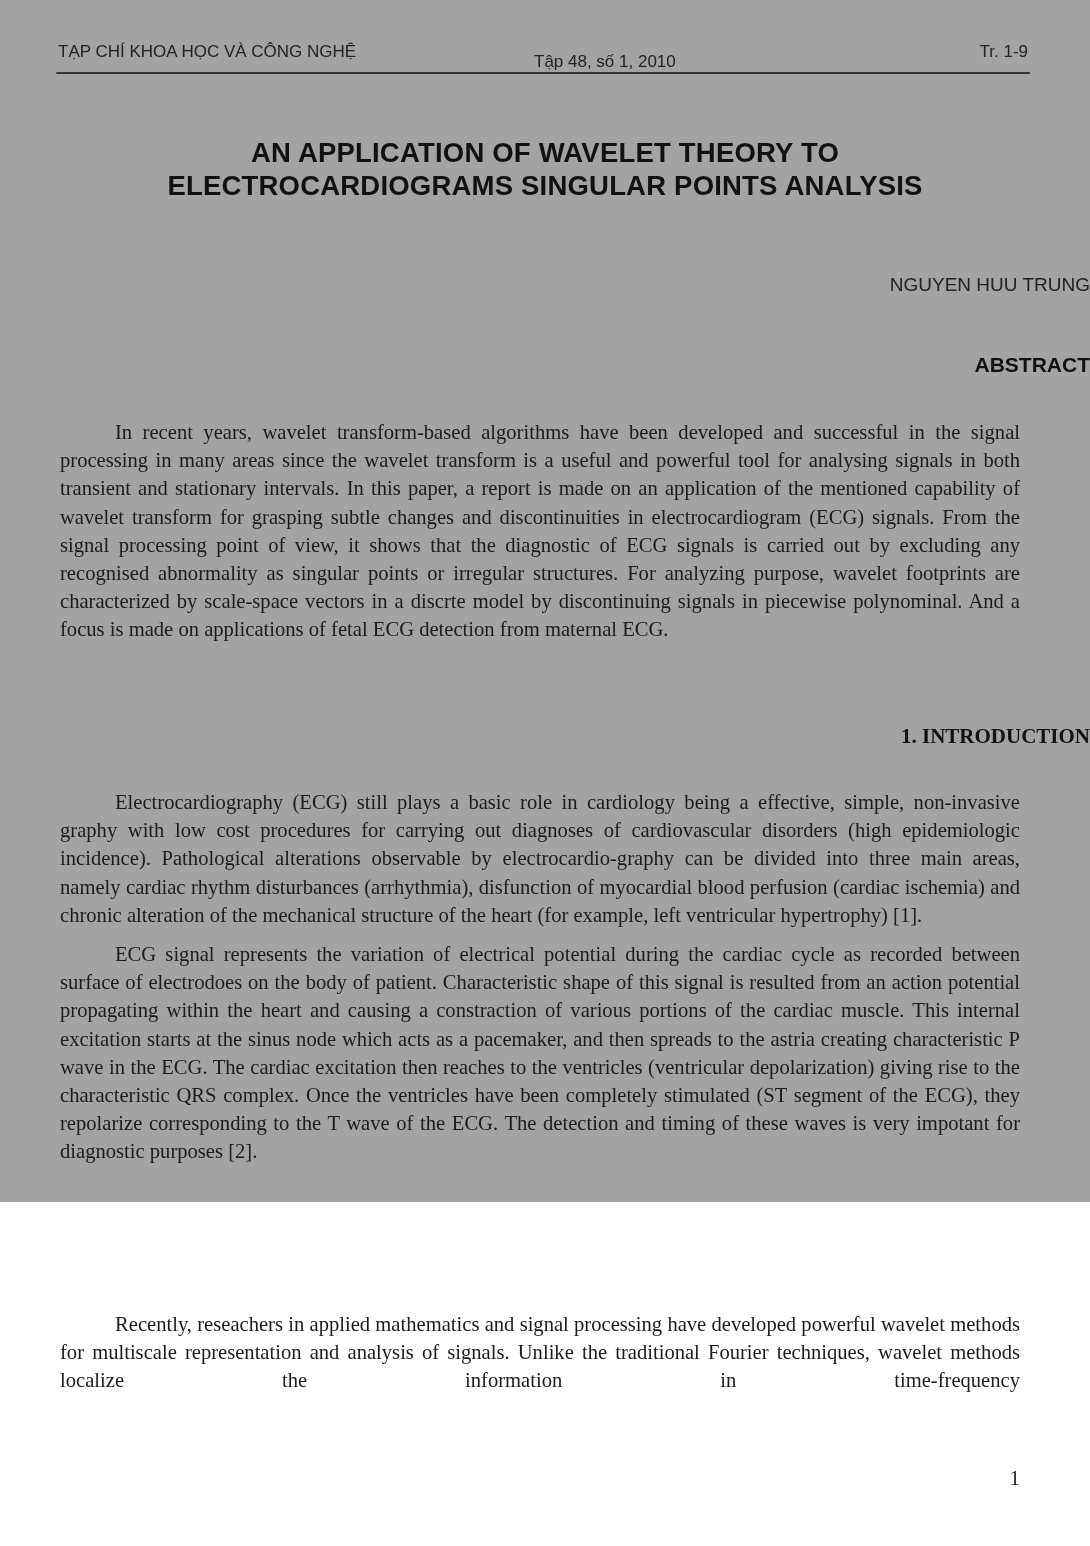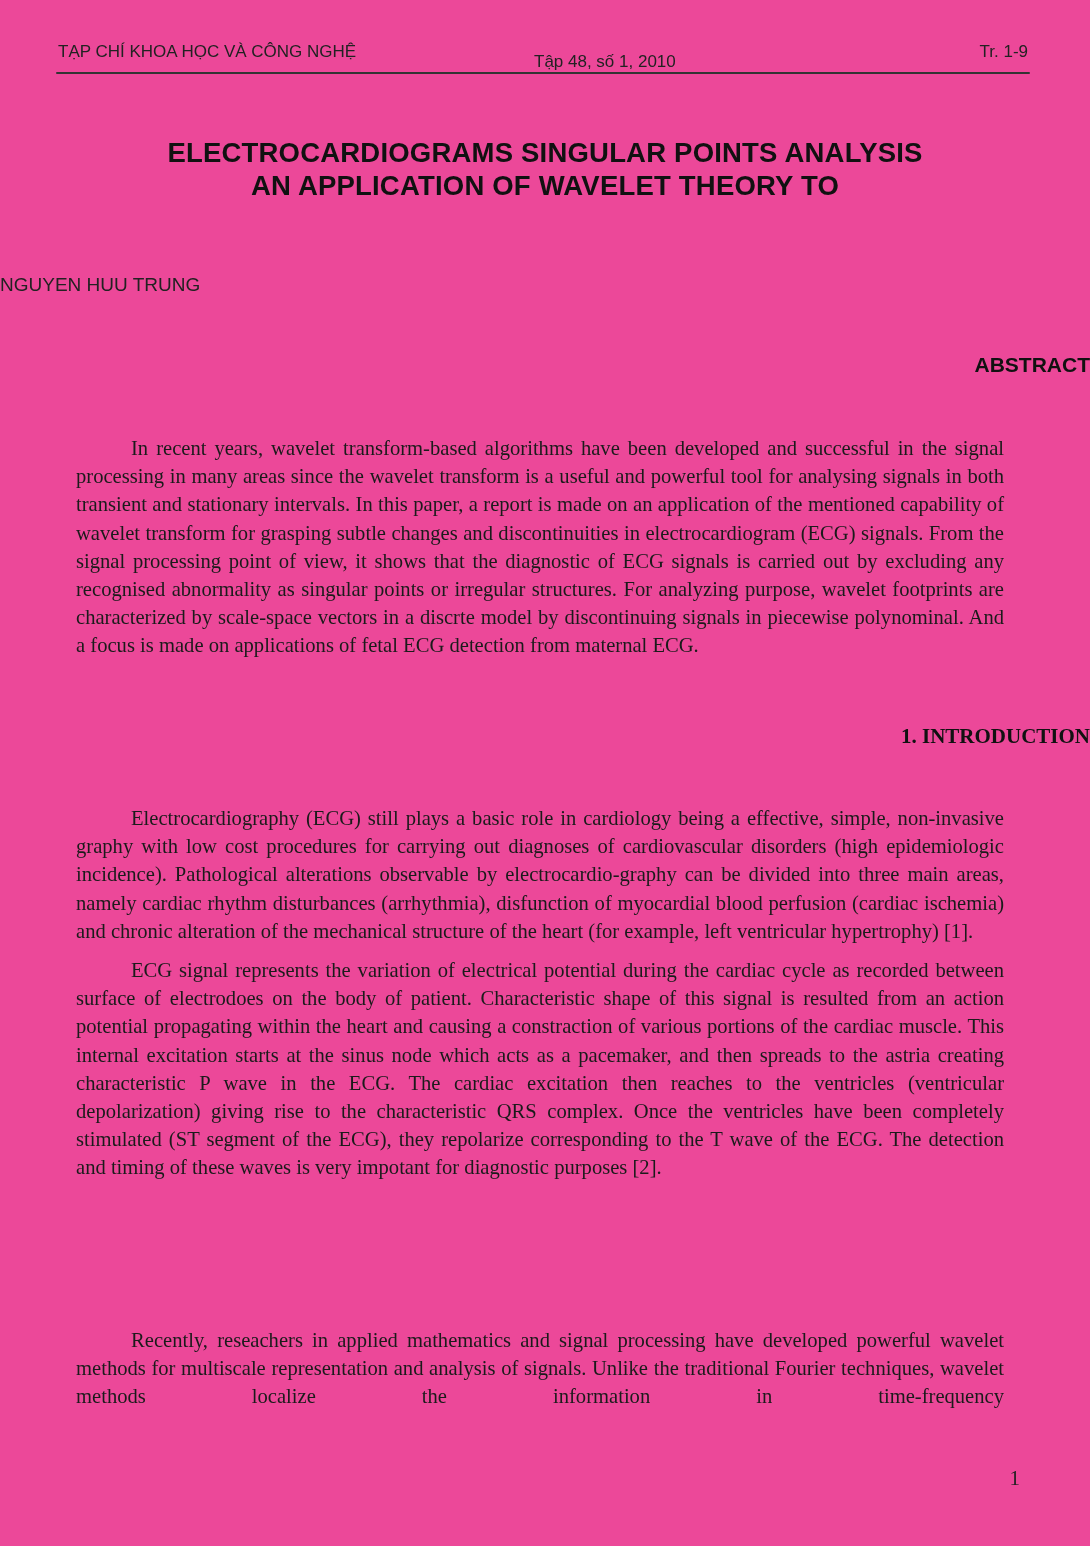--- a/index.html
+++ b/index.html
@@ -1,51 +1,51 @@
 <!DOCTYPE html>
 <html><head>
   <meta charset="utf-8">
   <style>
     html, body { margin: 0; padding: 0; background: #ffffff; }
     body { width: 1090px; height: 1546px; position: relative; overflow: hidden; color: #1a1a1a; }
-    .page { position: absolute; left: 0; top: 0; width: 1090px; height: 1546px; background: #ec4899; }
+    .page { position: absolute; left: 0; top: 0; width: 1090px; height: 1202px; background: #a3a3a3; }
     .header { position: absolute; left: 58px; right: 62px; top: 42px; height: 24px;
       font-family: "Liberation Sans", sans-serif; font-size: 17px; color: #222; }
     .header .journal { position: absolute; left: 0; top: 0; }
     .header .issue { position: absolute; left: 452px; top: 10px; margin-left: 24px; }
     .header .pages { position: absolute; right: 0; top: 0; text-align: right; }
     .header-rule { position: absolute; left: 56px; right: 60px; top: 72px; height: 2px; background: #333; border-radius: 1px; }
     .title { position: absolute; left: 60px; right: 60px; top: 136px; text-align: center;
       font-family: "Liberation Sans", sans-serif; font-weight: bold; font-size: 27.5px; line-height: 33px; color: #111; letter-spacing: 0.2px; }
-    .author { position: absolute; left: 0; right: 0; top: 274px; text-align: left;
+    .author { position: absolute; left: 0; right: 0; top: 274px; text-align: right;
       font-family: "Liberation Sans", sans-serif; font-size: 19px; color: #222; }
     .abstract-heading { position: absolute; left: 0; right: 0; top: 353px; text-align: right;
       font-family: "Liberation Sans", sans-serif; font-weight: bold; font-size: 21px; color: #111; }
     .body-text { font-family: "Liberation Serif", serif; font-size: 20.6px; line-height: 28.2px; color: #1b1b1b;
-      text-align: justify; margin: 16px; text-indent: 55px; }
+      text-align: justify; margin: 0; text-indent: 55px; }
     .para { position: absolute; left: 60px; right: 70px; }
     .section-heading { position: absolute; left: 0; right: 0; top: 724px; text-align: right;
       font-family: "Liberation Serif", serif; font-weight: bold; font-size: 21px; color: #111; }
     .page-number { position: absolute; right: 70px; top: 1466px; font-family: "Liberation Serif", serif; font-size: 21px; color: #222; }
   </style>
 </head>
 <body>
 
 <div class="page">
 
   <div class="header">
     <span class="journal">TẠP CHÍ KHOA HỌC VÀ CÔNG NGHỆ</span>
     <span class="issue">Tập 48, số 1, 2010</span>
     <span class="pages">Tr. 1-9</span>
   </div>
   <div class="header-rule"></div>
 
   <div class="title">
+    <div>AN APPLICATION OF WAVELET THEORY TO</div>
     <div>ELECTROCARDIOGRAMS SINGULAR POINTS ANALYSIS</div>
-    <div>AN APPLICATION OF WAVELET THEORY TO</div>
   </div>
 
   <div class="author">NGUYEN HUU TRUNG</div>
 
   <div class="abstract-heading">ABSTRACT</div>
 
   <div class="para" style="top: 418px;">
     <p class="body-text">In recent years, wavelet transform-based algorithms have been developed and successful in the signal processing in many areas since the wavelet transform is a useful and powerful tool for analysing signals in both transient and stationary intervals. In this paper, a report is made on an application of the mentioned capability of wavelet transform for grasping subtle changes and discontinuities in electrocardiogram (ECG) signals. From the signal processing point of view, it shows that the diagnostic of ECG signals is carried out by excluding any recognised abnormality as singular points or irregular structures. For analyzing purpose, wavelet footprints are characterized by scale-space vectors in a discrte model by discontinuing signals in piecewise polynominal. And a focus is made on applications of fetal ECG detection from maternal ECG.</p>
   </div>
 

